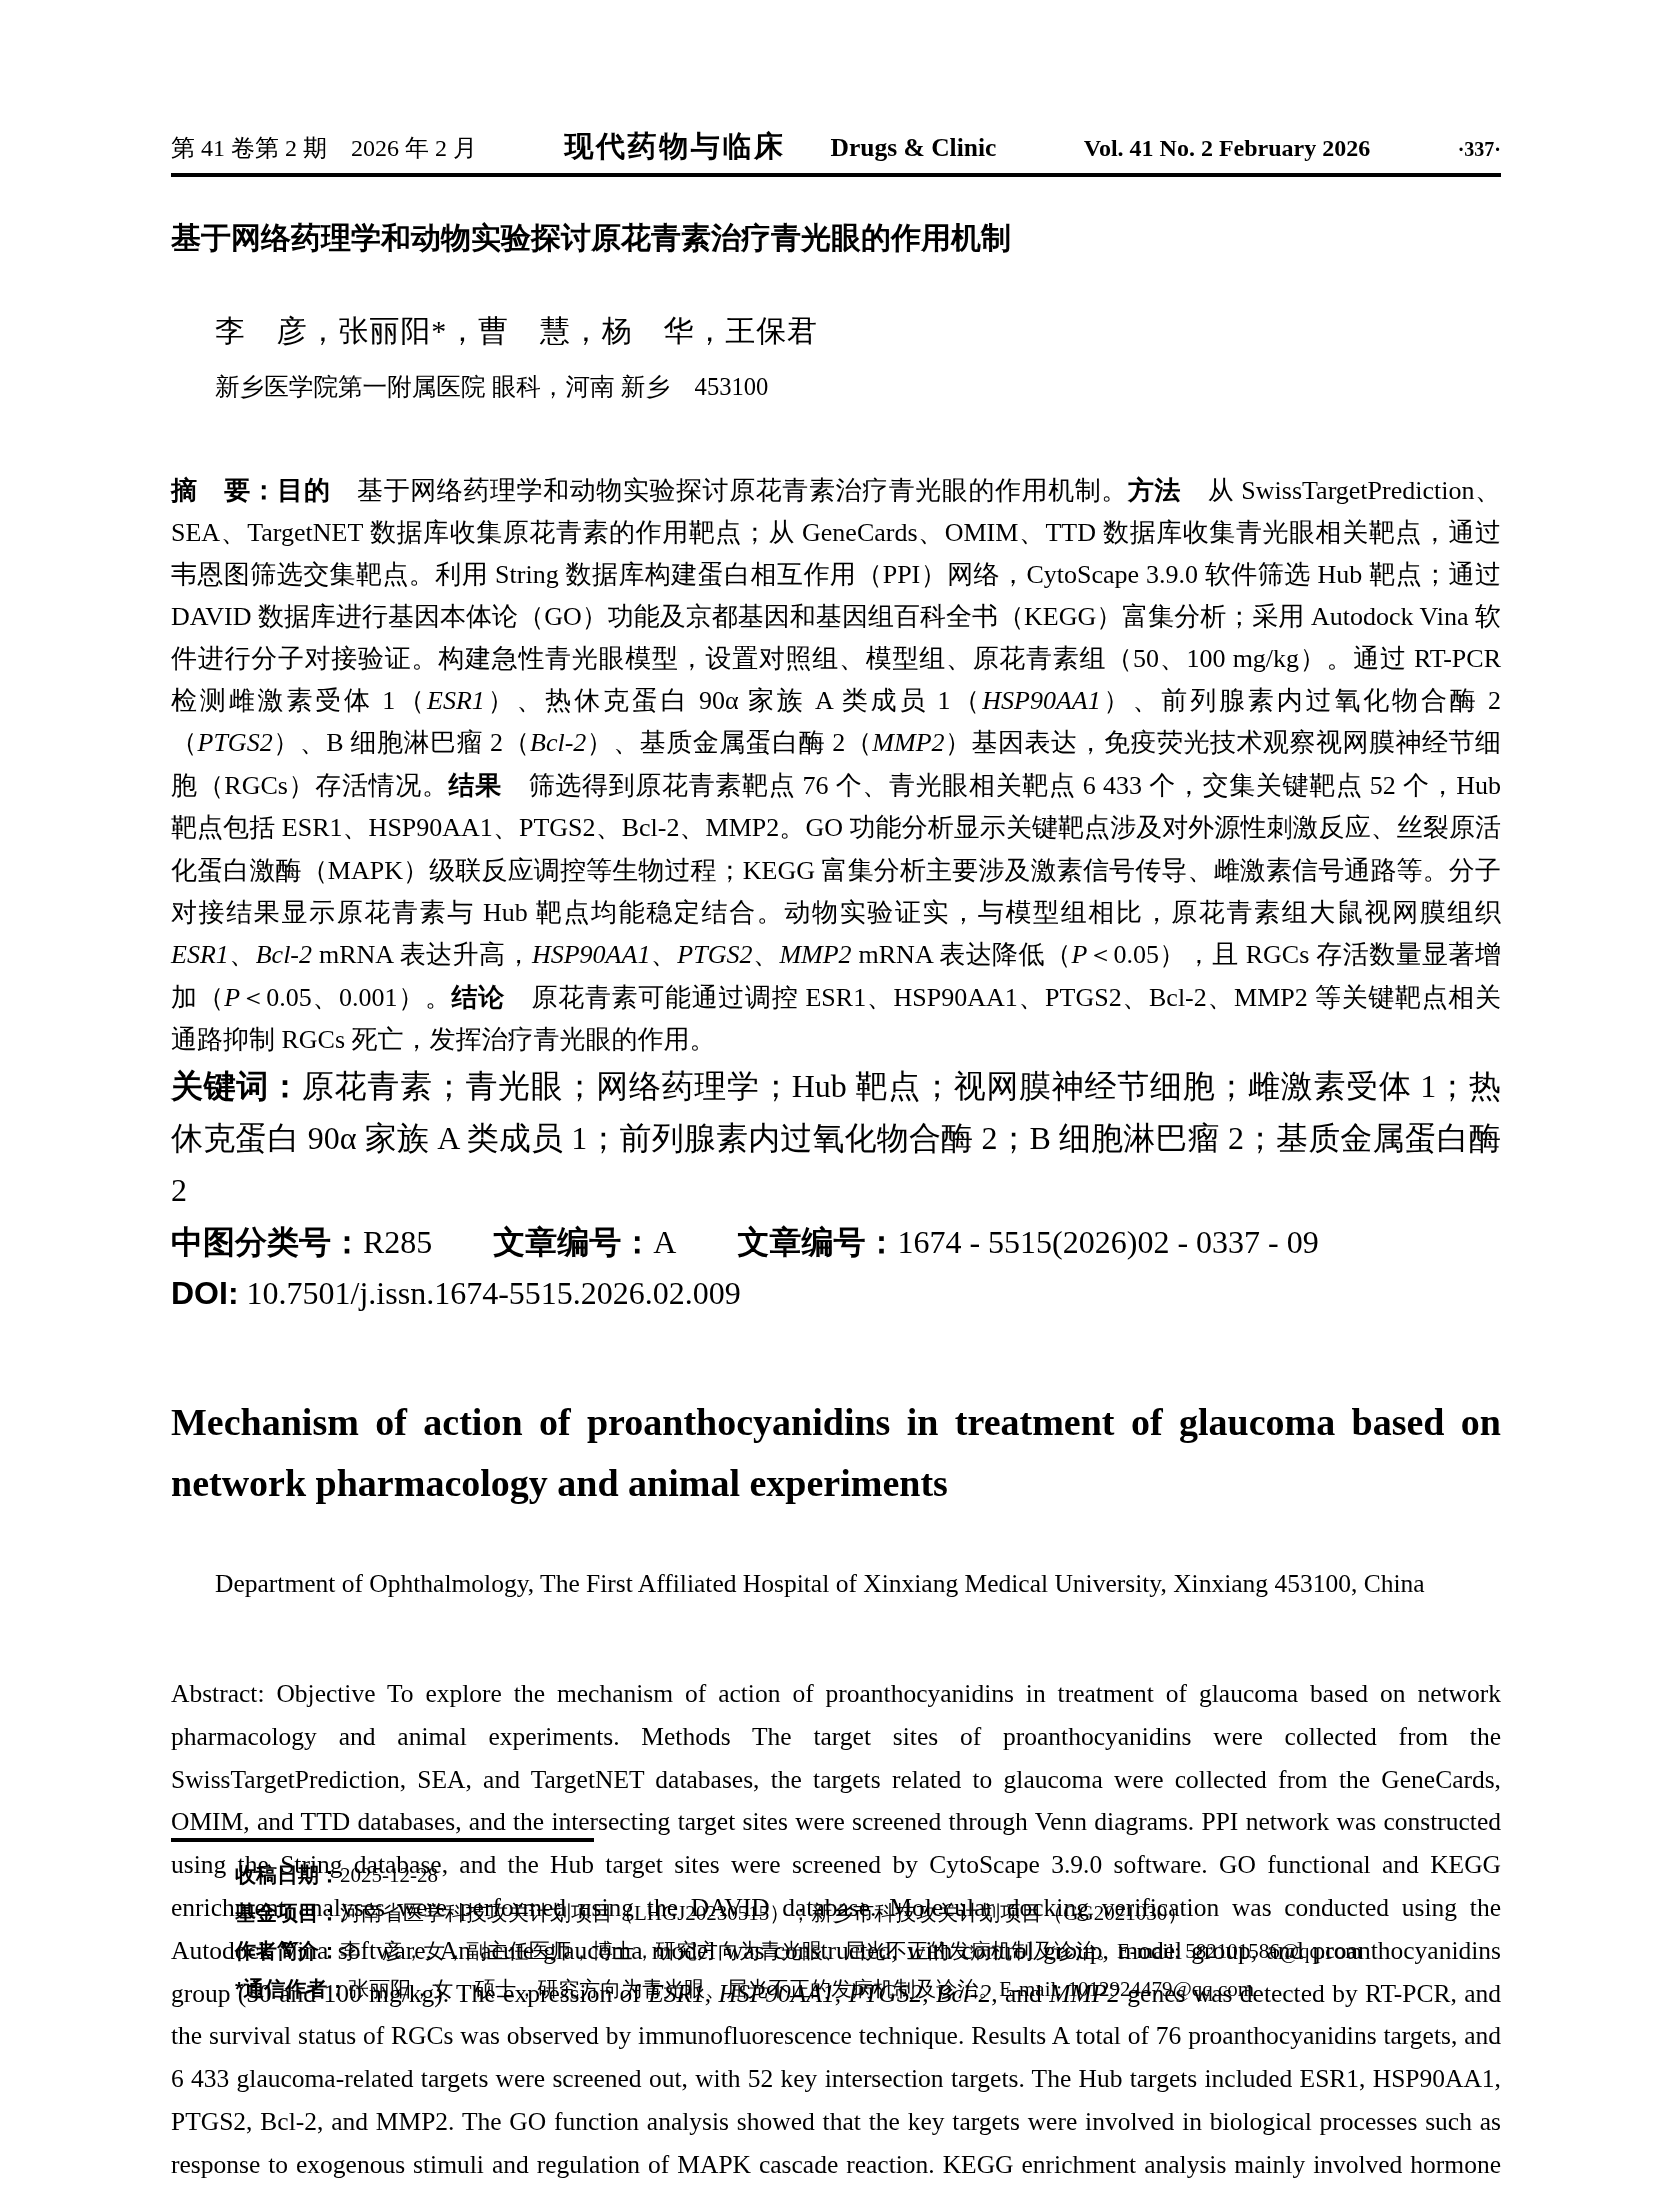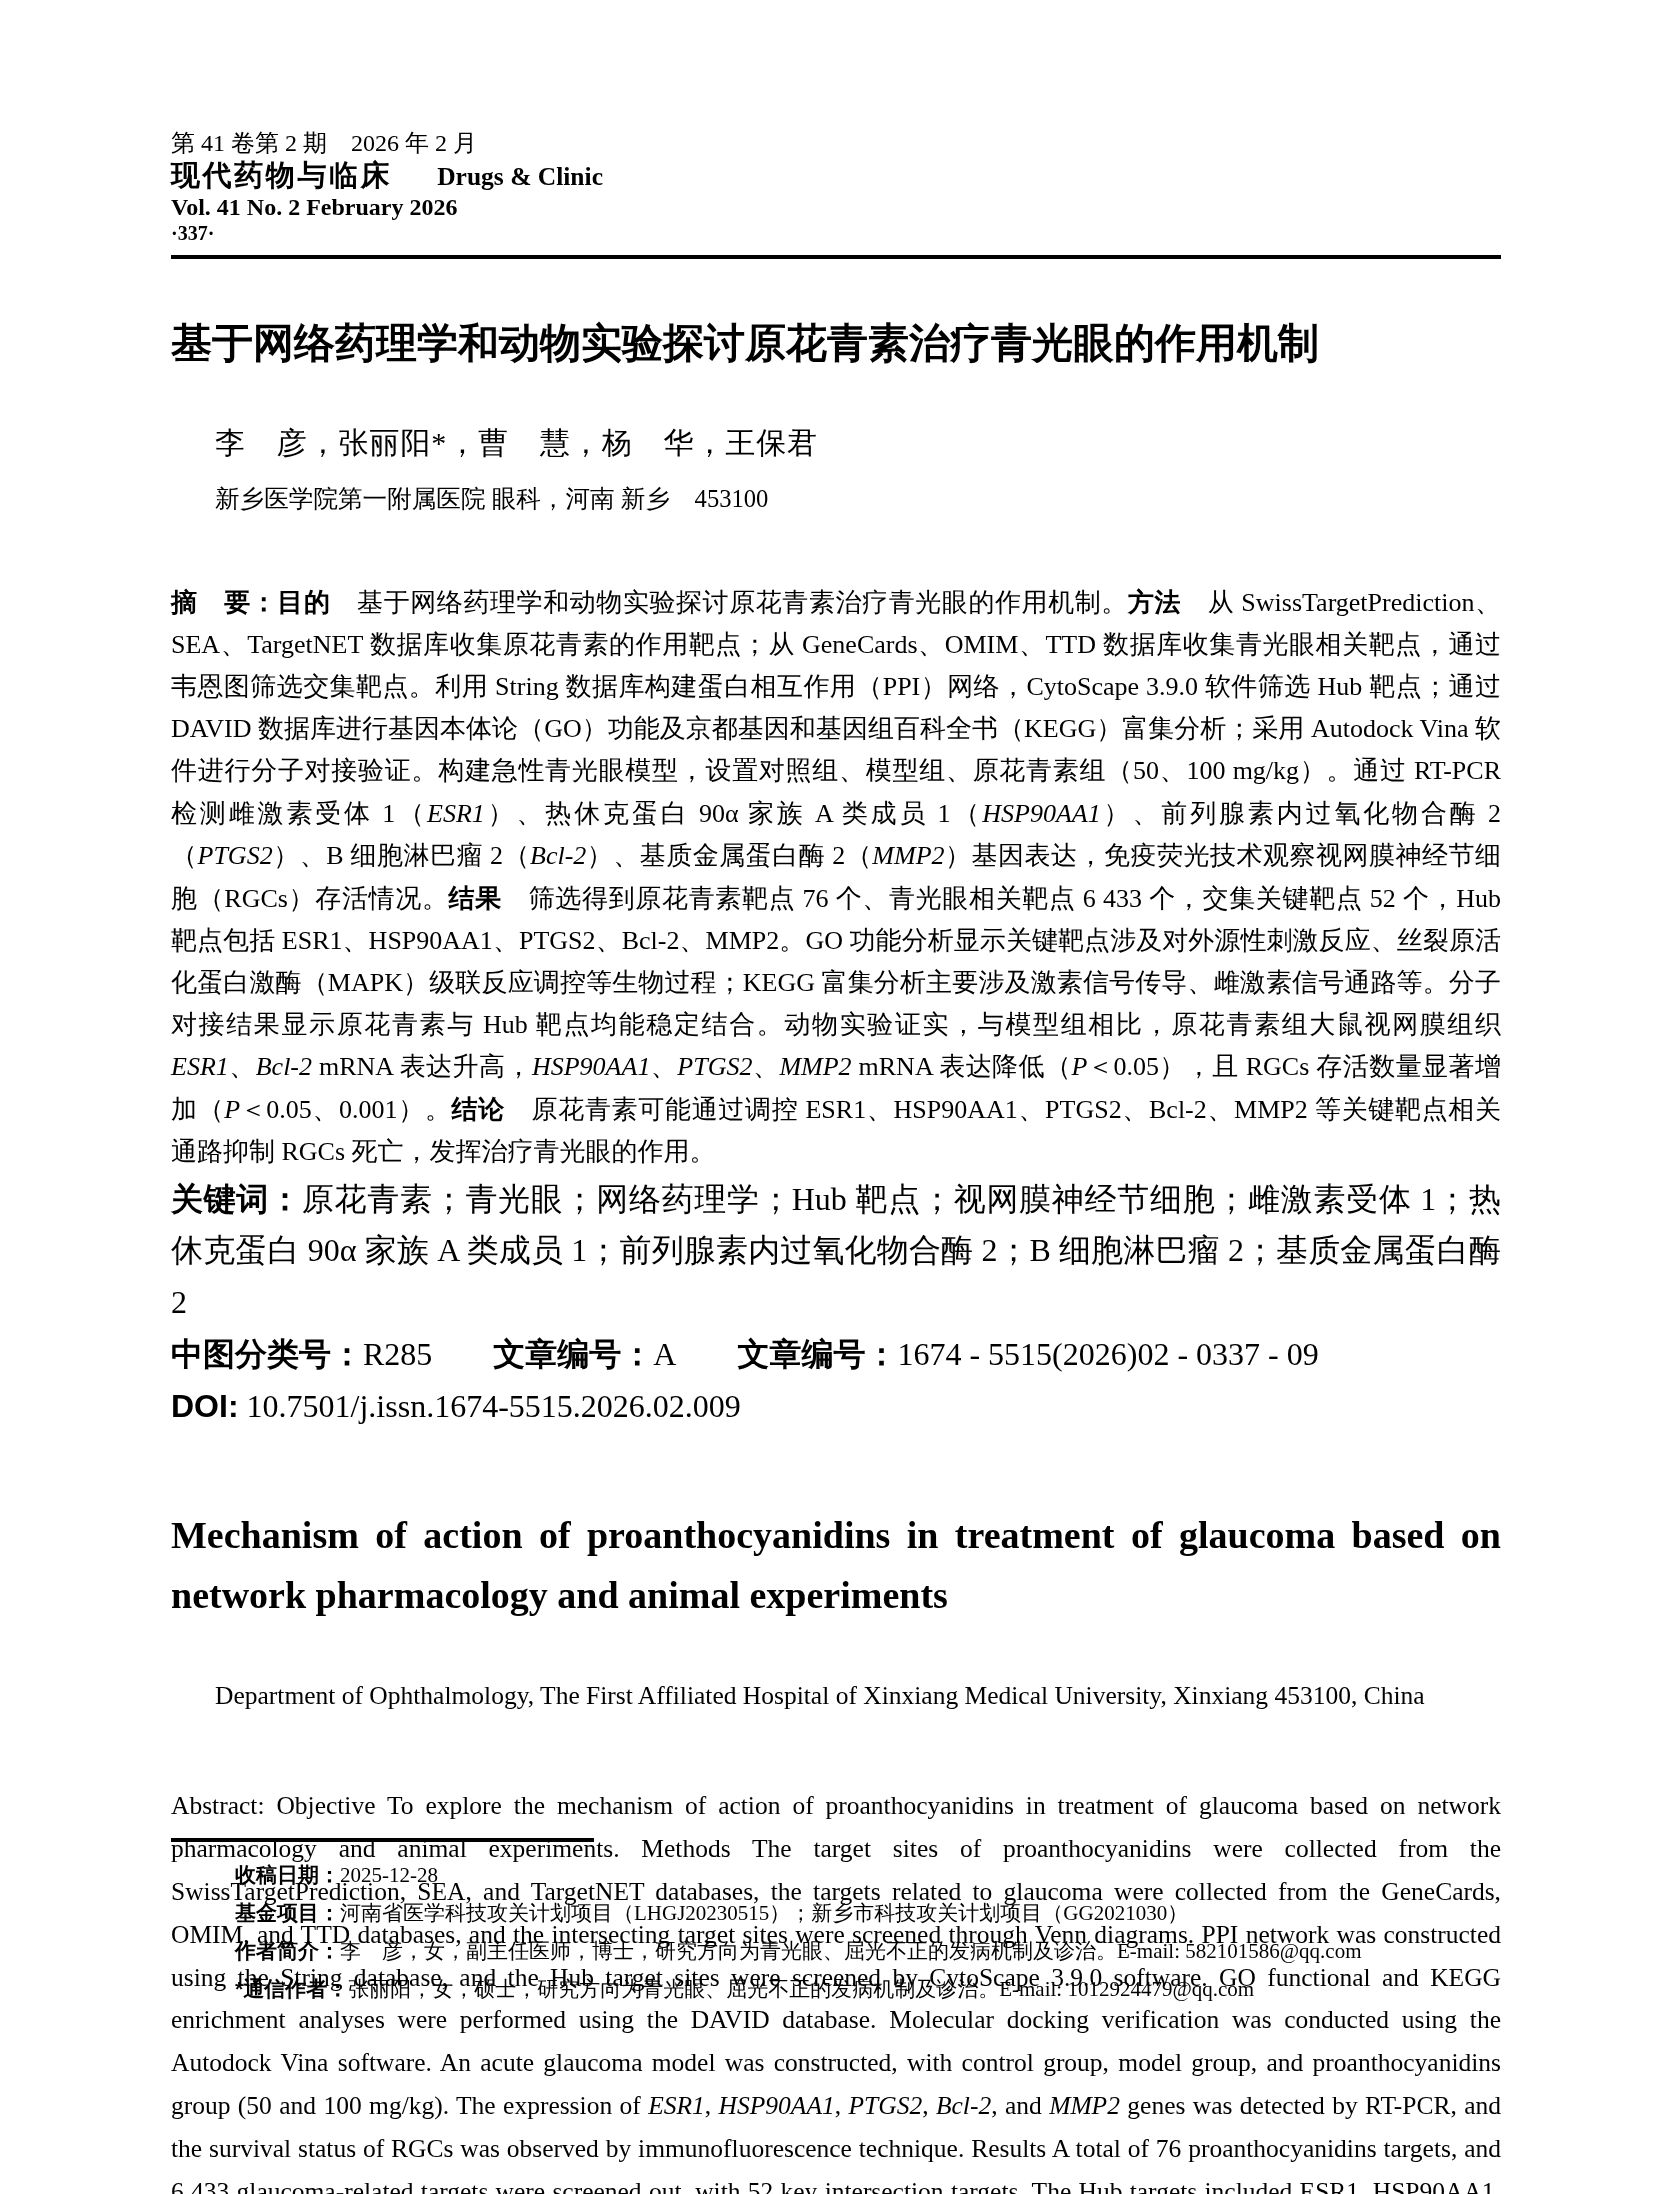--- a/index.html
+++ b/index.html
@@ -12,32 +12,31 @@
     color:#000;
     font-family:"Liberation Serif","DejaVu Serif",serif;
   }
   
   .page-header {
     display:flex; justify-content:space-between; align-items:baseline;
     font-size:24px; line-height:1.2;
     padding-bottom:9.7px;
     border-bottom:4.8px solid #000;
     white-space:nowrap;
-    flex-direction:column;
   }
   .journal-cn { font-size:29px; font-weight:bold; font-family:"Liberation Serif","DejaVu Serif",serif; letter-spacing:2.6px; }
   .journal-en { font-size:25.5px; font-weight:bold; margin-left:39px; }
   .vol-info   { font-size:24px; font-weight:bold; }
   .page-no    { font-size:20px; font-weight:bold; }
   
   .title-cn {
     font-family:"Liberation Sans","DejaVu Sans",sans-serif;
     font-weight:bold;
-    font-size:41px; line-height:1.35;
-    margin:57px 0 52px 0;
+    font-size:30px; line-height:1.35;
+    margin:41px 0 52px 0;
   }
   .authors-cn { font-size:30px; margin:0 0 17.6px 44px; letter-spacing:0.9px; }
   .affil-cn   { font-size:24.6px; margin:0 0 66px 44px; }
   
   .cn-block { font-size:26px; line-height:1.62; text-align:justify; }
   .cn-block b { font-family:"Liberation Sans","DejaVu Sans",sans-serif; font-weight:bold; }
   .kw-line, .clc-line, .doi-line { font-size:32px; line-height:1.62; text-align:justify; }
   .kw-line b, .clc-line b, .doi-line b { font-family:"Liberation Sans","DejaVu Sans",sans-serif; font-weight:bold; }
   .clc-gap { display:inline-block; width:61px; }
   

